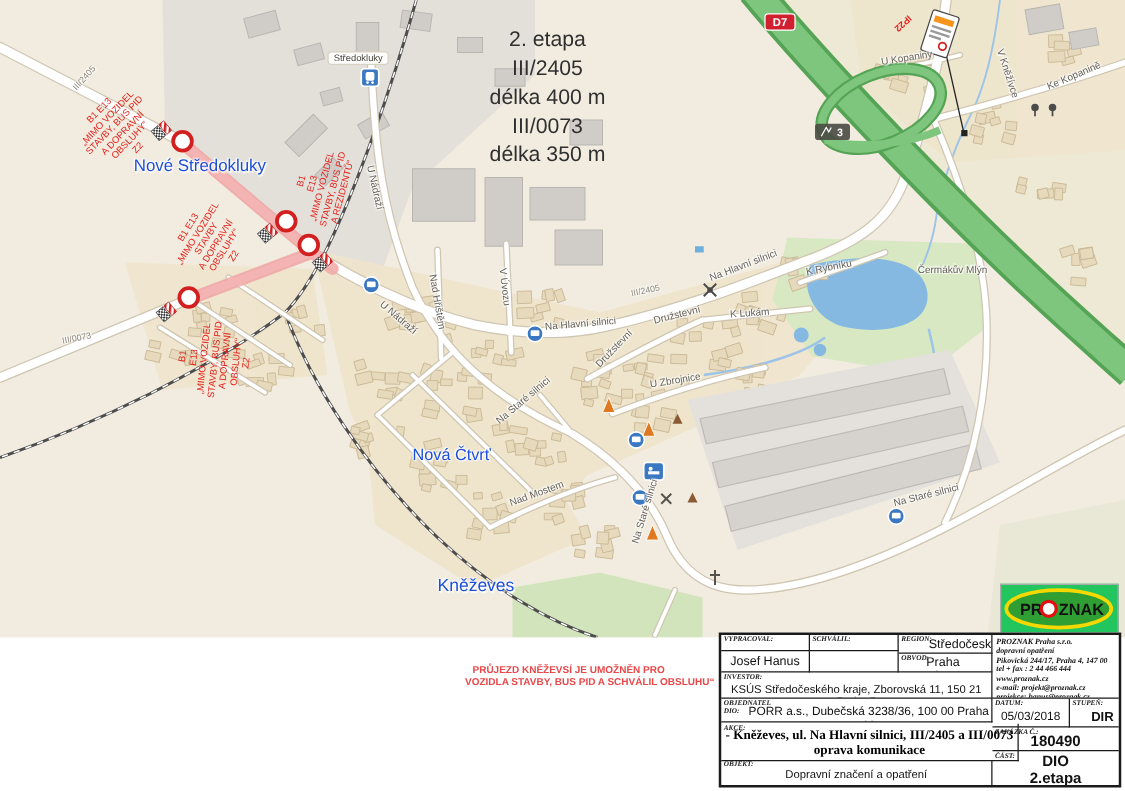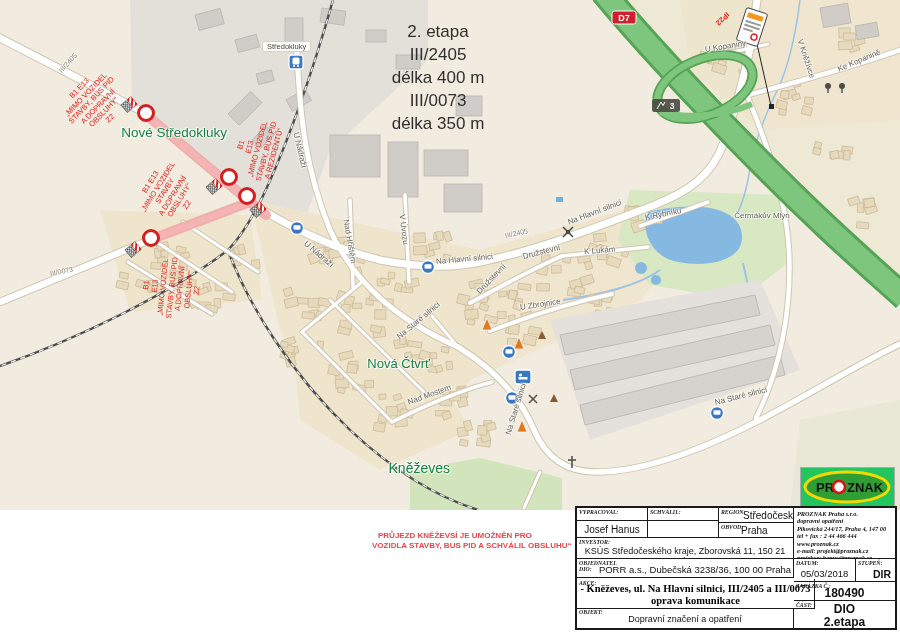--- a/index.html
+++ b/index.html
@@ -3,21 +3,21 @@
 <meta charset="utf-8">
 <style>
   html,body{margin:0;padding:0;background:#fff;}
   #stage{position:relative;width:900px;height:633px;background:#fff;overflow:hidden;
          font-family:"Liberation Sans",sans-serif;padding-left:32px;}
   #map-wrap{position:absolute;left:0;top:0;width:900px;height:510px;}
   .pre{white-space:pre-line;}
   .mlbl{position:absolute;white-space:nowrap;color:#66625a;
         text-shadow:0 0 2px #fff,0 0 2px #fff,1px 1px 1px #fff,-1px -1px 1px #fff;
         transform-origin:0 50%;font-size:8px;}
-  .place{color:#15803d;text-align:right;font-size:13px;line-height:14px;}
+  .place{color:#1d4ed8;text-align:left;font-size:13px;line-height:14px;}
   .roadnum{font-size:7px;color:#8d8779;}
   .pill{position:absolute;background:rgba(255,255,255,.92);border-radius:3px;
         padding:0 4px;font-size:7.5px;color:#4a463e;border:1px solid #d8d2c4;}
   .redann{position:absolute;color:#e71f19;font-size:7.5px;line-height:8.5px;
           text-align:center;white-space:pre-line;transform-origin:50% 50%;
           font-weight:400;letter-spacing:0;}
   #stage-note{position:absolute;left:378px;top:20px;width:120px;text-align:center;
           font-size:17px;line-height:23px;color:#2f2f2f;}
   #bottom-note{position:absolute;left:372px;top:531px;color:#e8484a;font-size:8px;
           line-height:10px;font-weight:700;}

